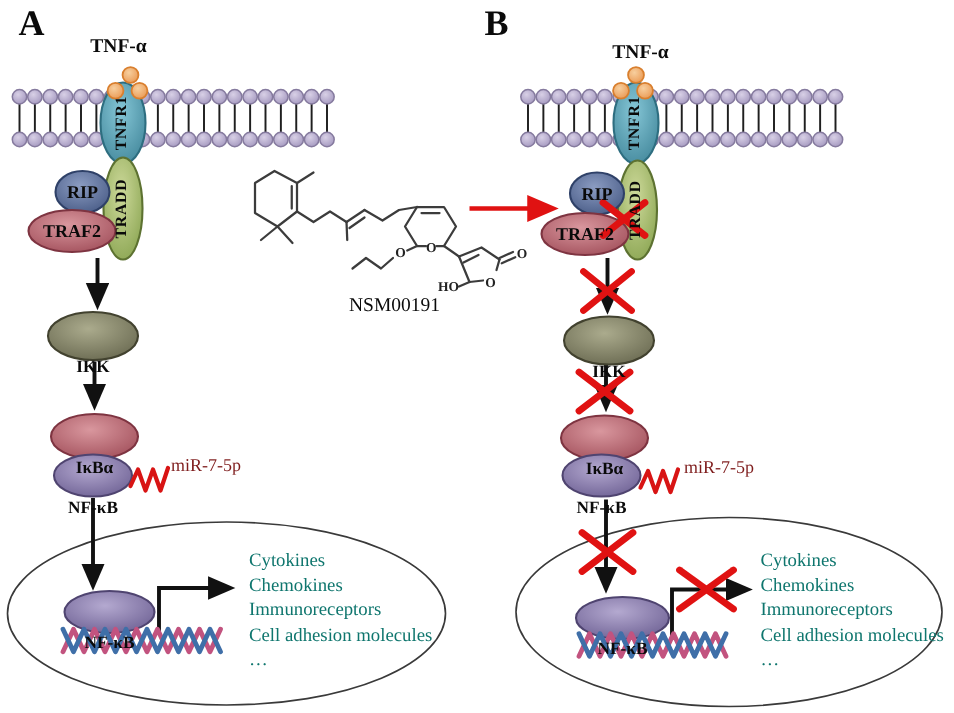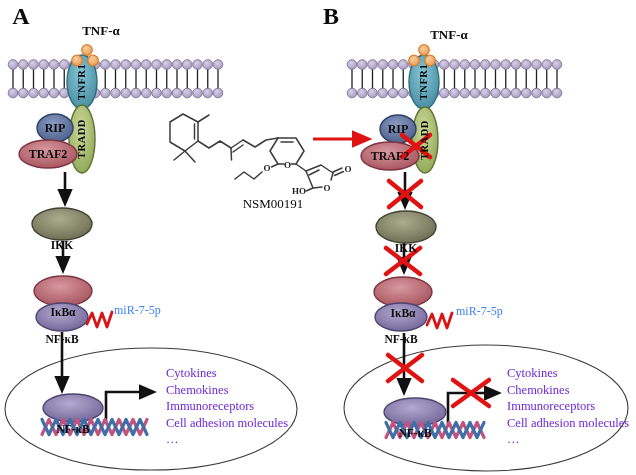--- a/index.html
+++ b/index.html
@@ -3,26 +3,26 @@
 <meta charset="utf-8">
 <style>
   html,body{margin:0;padding:0;background:#fff;}
   .canvas{position:relative;width:636px;height:475px;background:#ffffff;overflow:hidden;
           font-family:"Liberation Serif", serif;}
   svg{position:absolute;left:0;top:0;}
   .lbl{position:absolute;transform:translate(-50%,-50%);font-weight:bold;color:#0a0a0a;
        font-size:12px;white-space:nowrap;line-height:1;}
   .lbl.rot{transform:translate(-50%,-50%) rotate(-90deg);font-size:10.5px;letter-spacing:0.5px;}
   .lbl.big{font-size:24px;}
-  .lbl.tnf{font-size:13px;margin-left:22px;}
+  .lbl.tnf{font-size:13px;}
   .lbl.med{font-size:11.5px;margin-top:22px;}
-  .lbl-left{position:absolute;transform:translateY(-50%);font-weight:normal;color:#3b82f6;
+  .lbl-left{position:absolute;transform:translateY(-50%);font-weight:normal;color:#7f1d1d;
        font-size:12px;white-space:nowrap;line-height:1;}
   .lbl.plain{font-weight:normal;font-size:13px;}
-  .genes{position:absolute;font-size:12.5px;color:#6d28d9;line-height:16.5px;white-space:nowrap;}
+  .genes{position:absolute;font-size:12.5px;color:#0f766e;line-height:16.5px;white-space:nowrap;}
   .head{fill:url(#gLipid);stroke:#857a9e;stroke-width:1;}
   .tail{stroke:#1f1f1f;stroke-width:1.3;}
   .xline{stroke:#e01212;stroke-width:4.5;stroke-linecap:round;}
   .karrow{stroke:#111;stroke-width:2.6;fill:none;}
   .mol{stroke:#3c3c3c;stroke-width:1.5;fill:none;stroke-linecap:round;stroke-linejoin:round;}
   .atom{font-family:"Liberation Serif",serif;font-size:9px;fill:#222;font-weight:bold;}
   .dna{fill:none;stroke-linecap:round;stroke-linejoin:round;stroke-width:3.2;}
 </style>
 </head>
 <body>
@@ -331,21 +331,21 @@
 
 <div class="lbl med" style="left:62px;top:318px">NF-κB</div>
 <div class="lbl med" style="left:401px;top:318px">NF-κB</div>
 
 <div class="lbl-left" style="left:114px;top:310px">miR-7-5p</div>
 <div class="lbl-left" style="left:456px;top:311px">miR-7-5p</div>
 
 <div class="lbl med" style="left:73px;top:408px">NF-κB</div>
 <div class="lbl med" style="left:415px;top:412px">NF-κB</div>
 
-<div class="lbl plain" style="left:273px;top:203px">NSM00191</div>
+<div class="lbl plain" style="left:263px;top:203px">NSM00191</div>
 
 <div class="genes" style="left:166px;top:365px">
   <div>Cytokines</div>
   <div>Chemokines</div>
   <div>Immunoreceptors</div>
   <div>Cell adhesion molecules</div>
   <div>…</div>
 </div>
 <div class="genes" style="left:507px;top:365px">
   <div>Cytokines</div>

